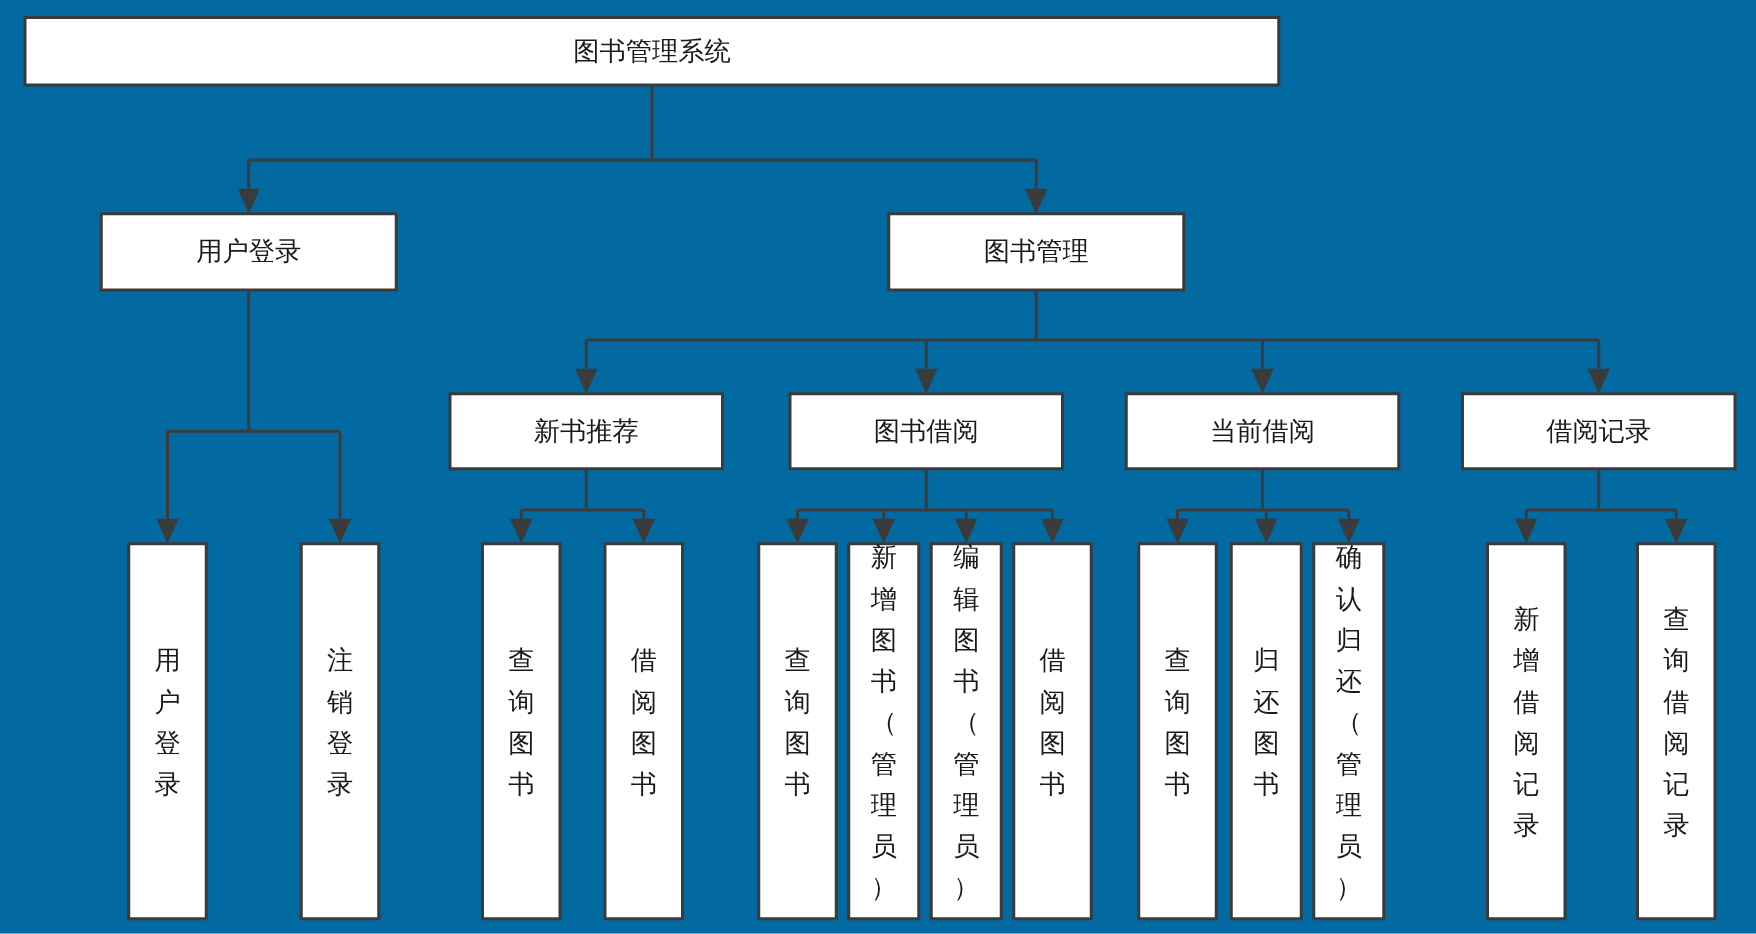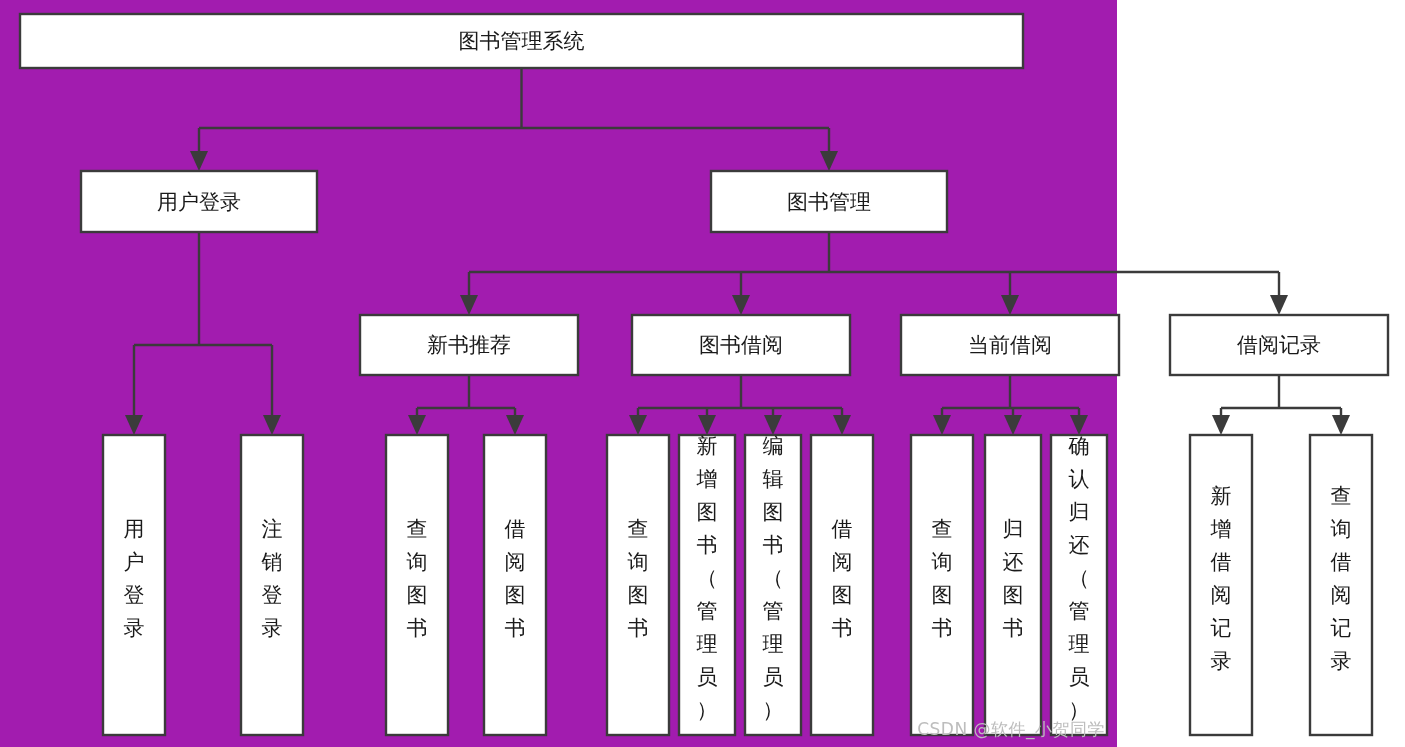--- a/index.html
+++ b/index.html
@@ -9,23 +9,23 @@
     background: #ffffff;
   }
   body {
     width: 1405px;
     height: 747px;
     font-family: "DejaVu Sans", "Liberation Sans", sans-serif;
     overflow: hidden;
   }
   #diagram-root {
     position: relative;
-    width: 1117px;
+    width: 1405px;
     height: 747px;
-    background: #a21caf;
+    background: #0369a1;
   }
   svg#tree-svg {
     position: absolute;
     left: 0;
     top: 0;
     width: 1405px;
     height: 747px;
     display: block;
   }
   .node-box {
@@ -208,15 +208,14 @@
           <text x="1221" y="502.5" class="node-label-v"><tspan x="1221" dy="0">新</tspan><tspan x="1221" dy="33">增</tspan><tspan x="1221" dy="33">借</tspan><tspan x="1221" dy="33">阅</tspan><tspan x="1221" dy="33">记</tspan><tspan x="1221" dy="33">录</tspan></text>
         </g>
         <g>
           <rect x="1310" y="435" width="62" height="300" class="node-box"></rect>
           <text x="1341" y="502.5" class="node-label-v"><tspan x="1341" dy="0">查</tspan><tspan x="1341" dy="33">询</tspan><tspan x="1341" dy="33">借</tspan><tspan x="1341" dy="33">阅</tspan><tspan x="1341" dy="33">记</tspan><tspan x="1341" dy="33">录</tspan></text>
         </g>
       </g>
 
   </svg>
 
-  <div class="watermark">CSDN @软件_小贺同学</div>
 
 </div>
 
 </body></html>

